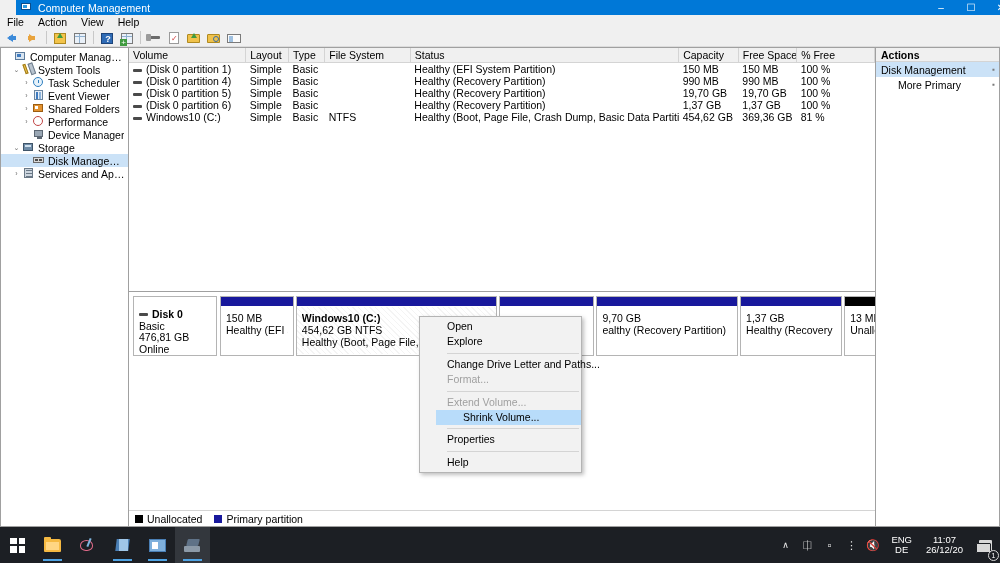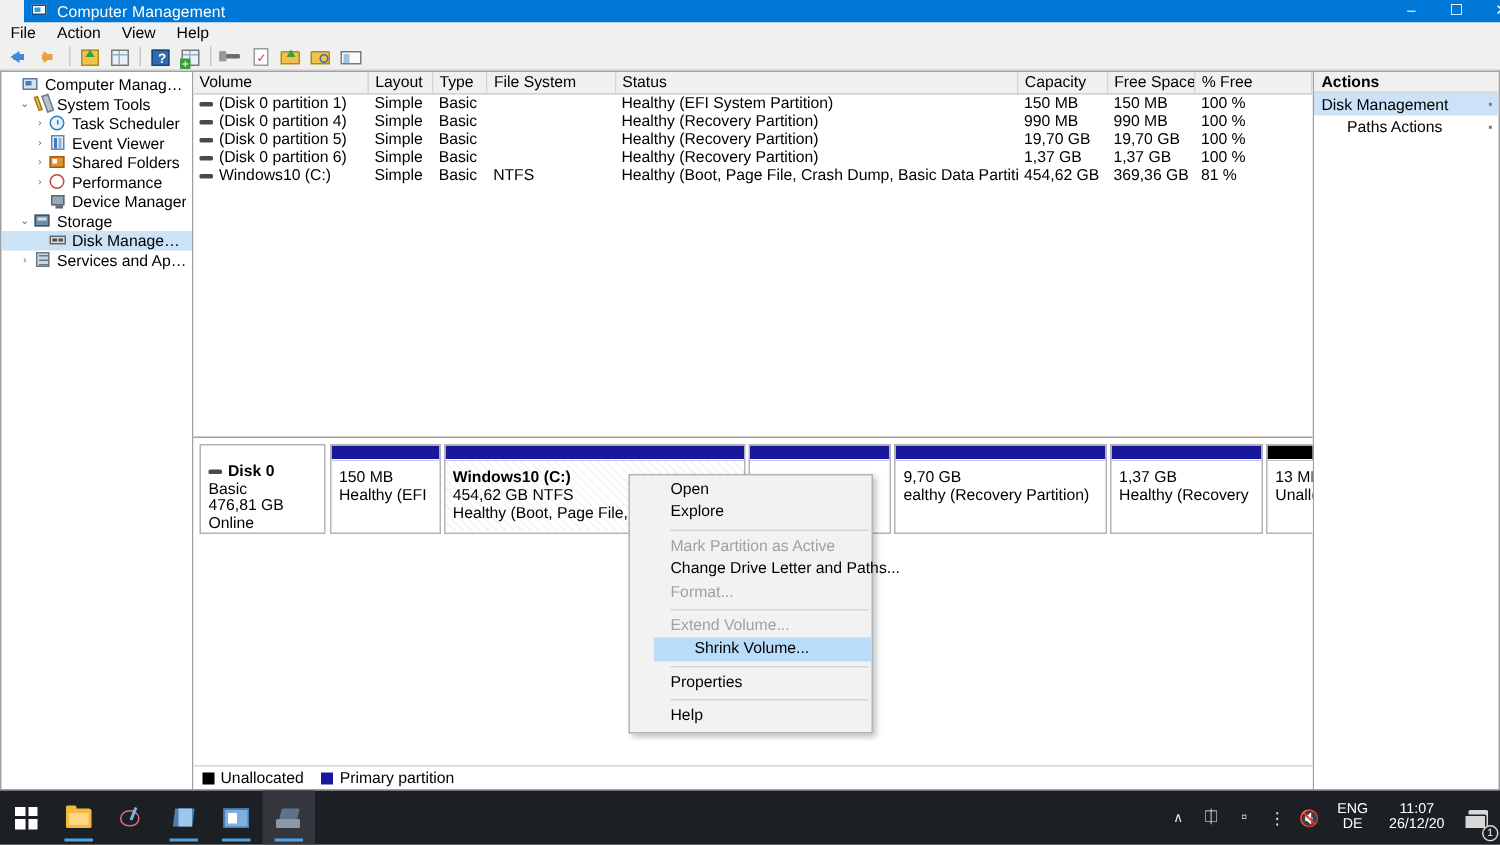--- a/index.html
+++ b/index.html
@@ -700,31 +700,30 @@
       </div>
     </div>
 
     <div class="actions">
       <div class="act-hdr">Actions</div>
       <div class="act-row sel">
         <span>Disk Management</span>
         <span class="act-mark">▪</span>
       </div>
       <div class="act-row sub">
-        <span>Paths Actions</span>
+        <span>More Primary</span>
         <span class="act-mark">▪</span>
       </div>
     </div>
   </div>
 
   <div class="ctx">
     <div class="ctx-item">Open</div>
     <div class="ctx-item">Explore</div>
     <div class="ctx-sep"></div>
-    <div class="ctx-item dis">Mark Partition as Active</div>
     <div class="ctx-item">Change Drive Letter and Paths...</div>
     <div class="ctx-item dis">Format...</div>
     <div class="ctx-sep"></div>
     <div class="ctx-item dis">Extend Volume...</div>
     <div class="ctx-item hl">Shrink Volume...</div>
     <div class="ctx-sep"></div>
     <div class="ctx-item">Properties</div>
     <div class="ctx-sep"></div>
     <div class="ctx-item">Help</div>
   </div>

